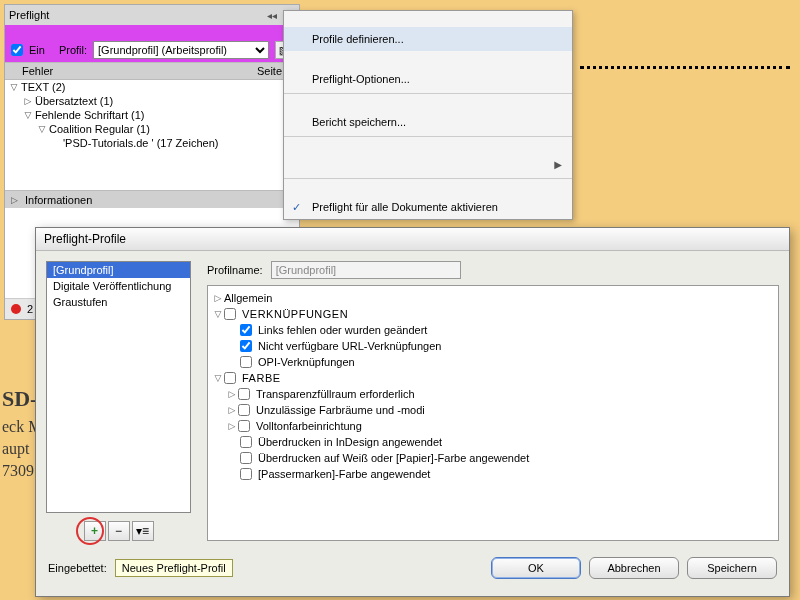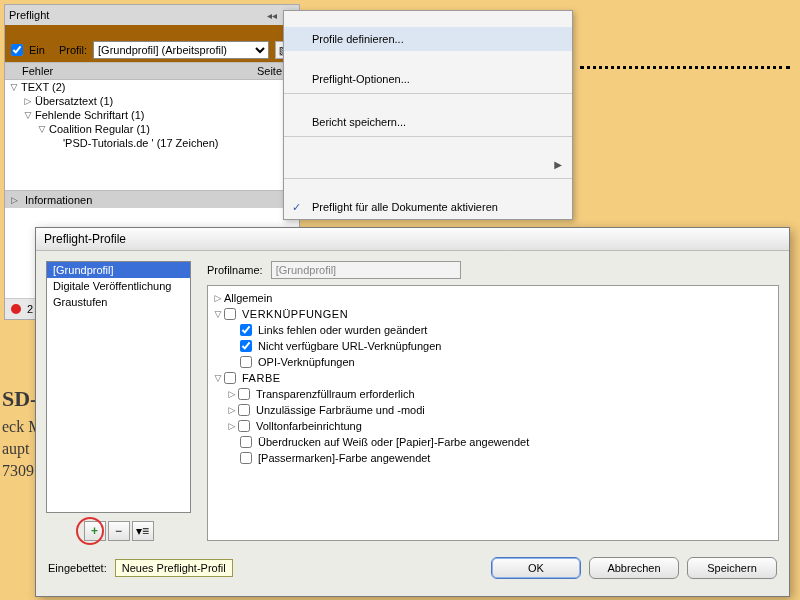--- a/index.html
+++ b/index.html
@@ -1,19 +1,19 @@
 <!DOCTYPE html>
 <html><head>
 <meta charset="utf-8">
 <style>
 * { box-sizing: border-box; margin: 0; padding: 0; font-family: "Segoe UI", Tahoma, sans-serif; font-size: 11px; }
 body { width: 800px; height: 600px; background: #f5cd7f; position: relative; overflow: hidden; }
 
 
-.preflight-panel { position: absolute; left: 4px; top: 4px; width: 296px; background: #a16207; border: 1px solid #aaa; }
+.preflight-panel { position: absolute; left: 4px; top: 4px; width: 296px; background: #d946ef; border: 1px solid #aaa; }
 .panel-titlebar { display: flex; align-items: center; background: #d8d8d8; height: 20px; padding: 0 4px; }
 .panel-titlebar .title { font-weight: normal; flex: 1; }
 .panel-titlebar .ctrl { width: 14px; height: 14px; display: inline-flex; align-items: center; justify-content: center; margin-left: 2px; font-size: 10px; color: #555; cursor: default; }
 .panel-row { display: flex; align-items: center; padding: 3px 6px; gap: 6px; }
 .panel-row input[type=checkbox] { width: 12px; height: 12px; }
 .panel-row select { flex: 1; height: 18px; font-size: 11px; border: 1px solid #888; background: #fff; }
 .panel-row .icon-btn { width: 18px; height: 18px; border: 1px solid #aaa; background: #f0f0f0; display: inline-flex; align-items: center; justify-content: center; }
 
 .errors-header { display: flex; justify-content: space-between; background: #d0d0d0; padding: 2px 17px; border-top: 1px solid #bbb; border-bottom: 1px solid #bbb; font-weight: normal; }
 .errors-body { background: #fff; min-height: 110px; }
@@ -244,20 +244,25 @@
           </div>
         <div class="opt">
             <span class="lev1"></span>
             <span class="tri">▷</span>
             <input type="checkbox" class="cb" style="">
             <span class="lbl">Volltonfarbeinrichtung</span>
           </div>
         <div class="opt">
             <span class="lev2"></span>
             <input type="checkbox" class="cb" style="">
+            <span class="lbl">Überdrucken in InDesign angewendet</span>
+          </div>
+        <div class="opt">
+            <span class="lev2"></span>
+            <input type="checkbox" class="cb" style="">
             <span class="lbl">Überdrucken auf Weiß oder [Papier]-Farbe angewendet</span>
           </div>
         <div class="opt">
             <span class="lev2"></span>
             <input type="checkbox" class="cb" style="">
             <span class="lbl">[Passermarken]-Farbe angewendet</span>
           </div>
       </div>
     </div>
   </div>

